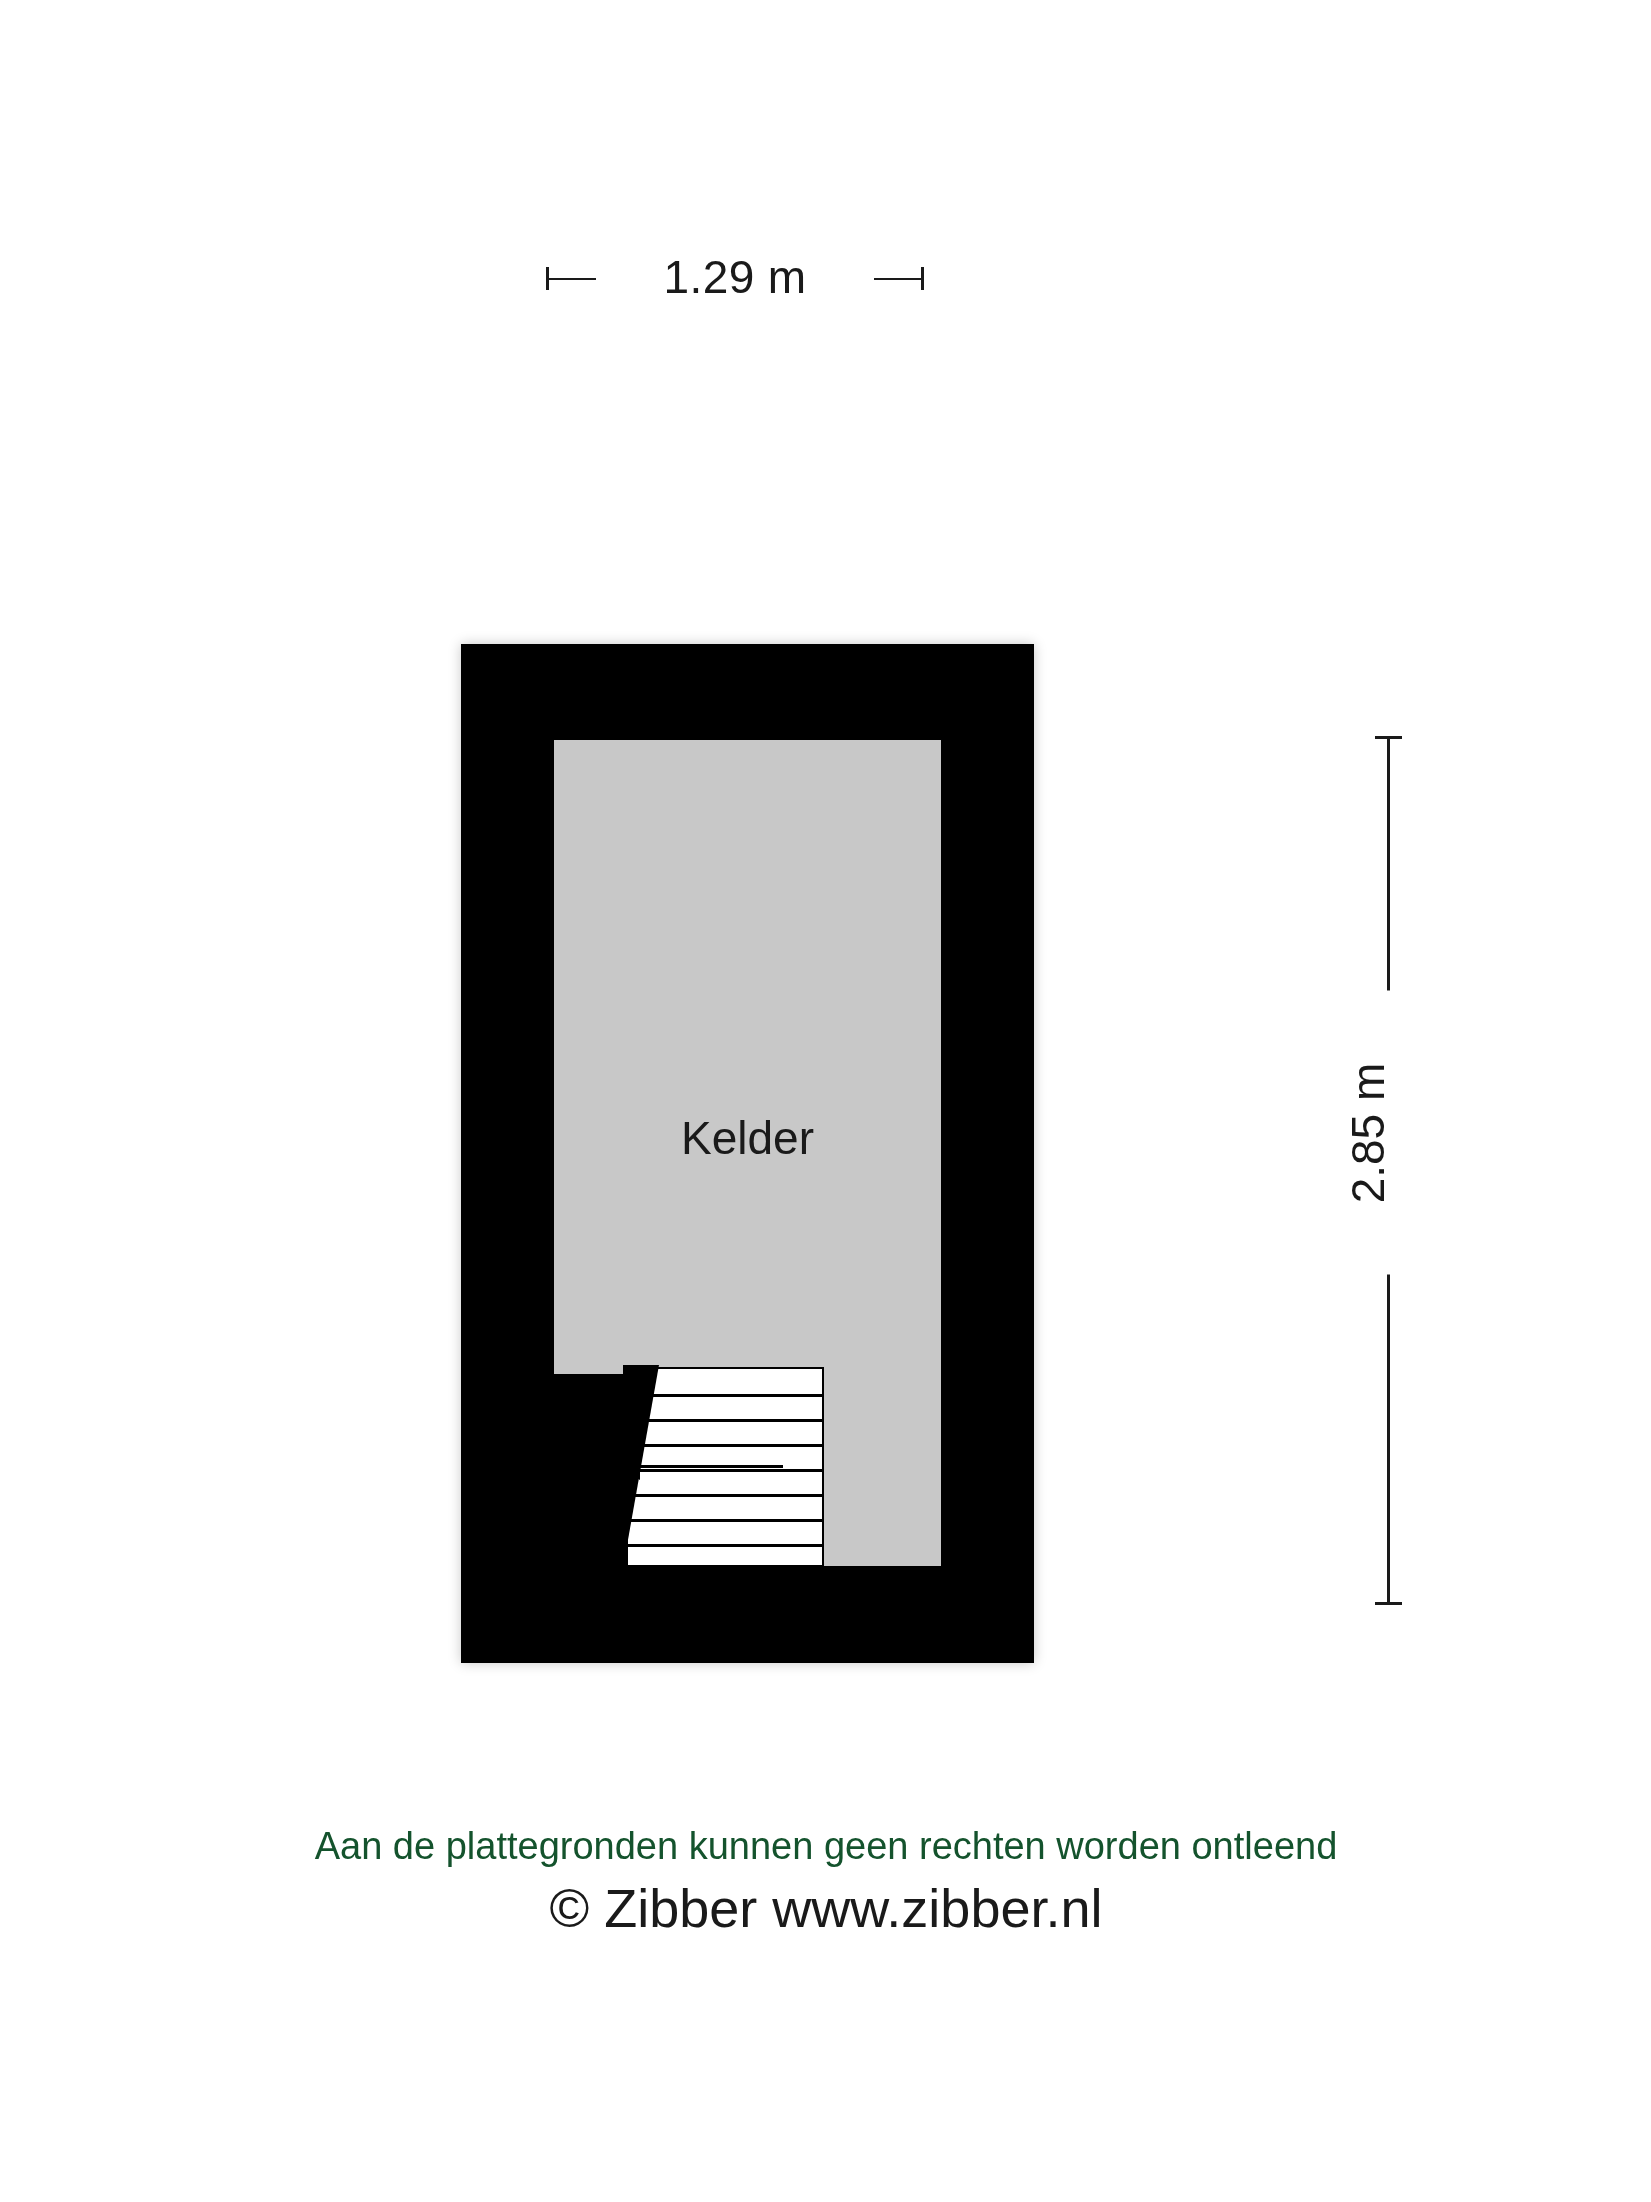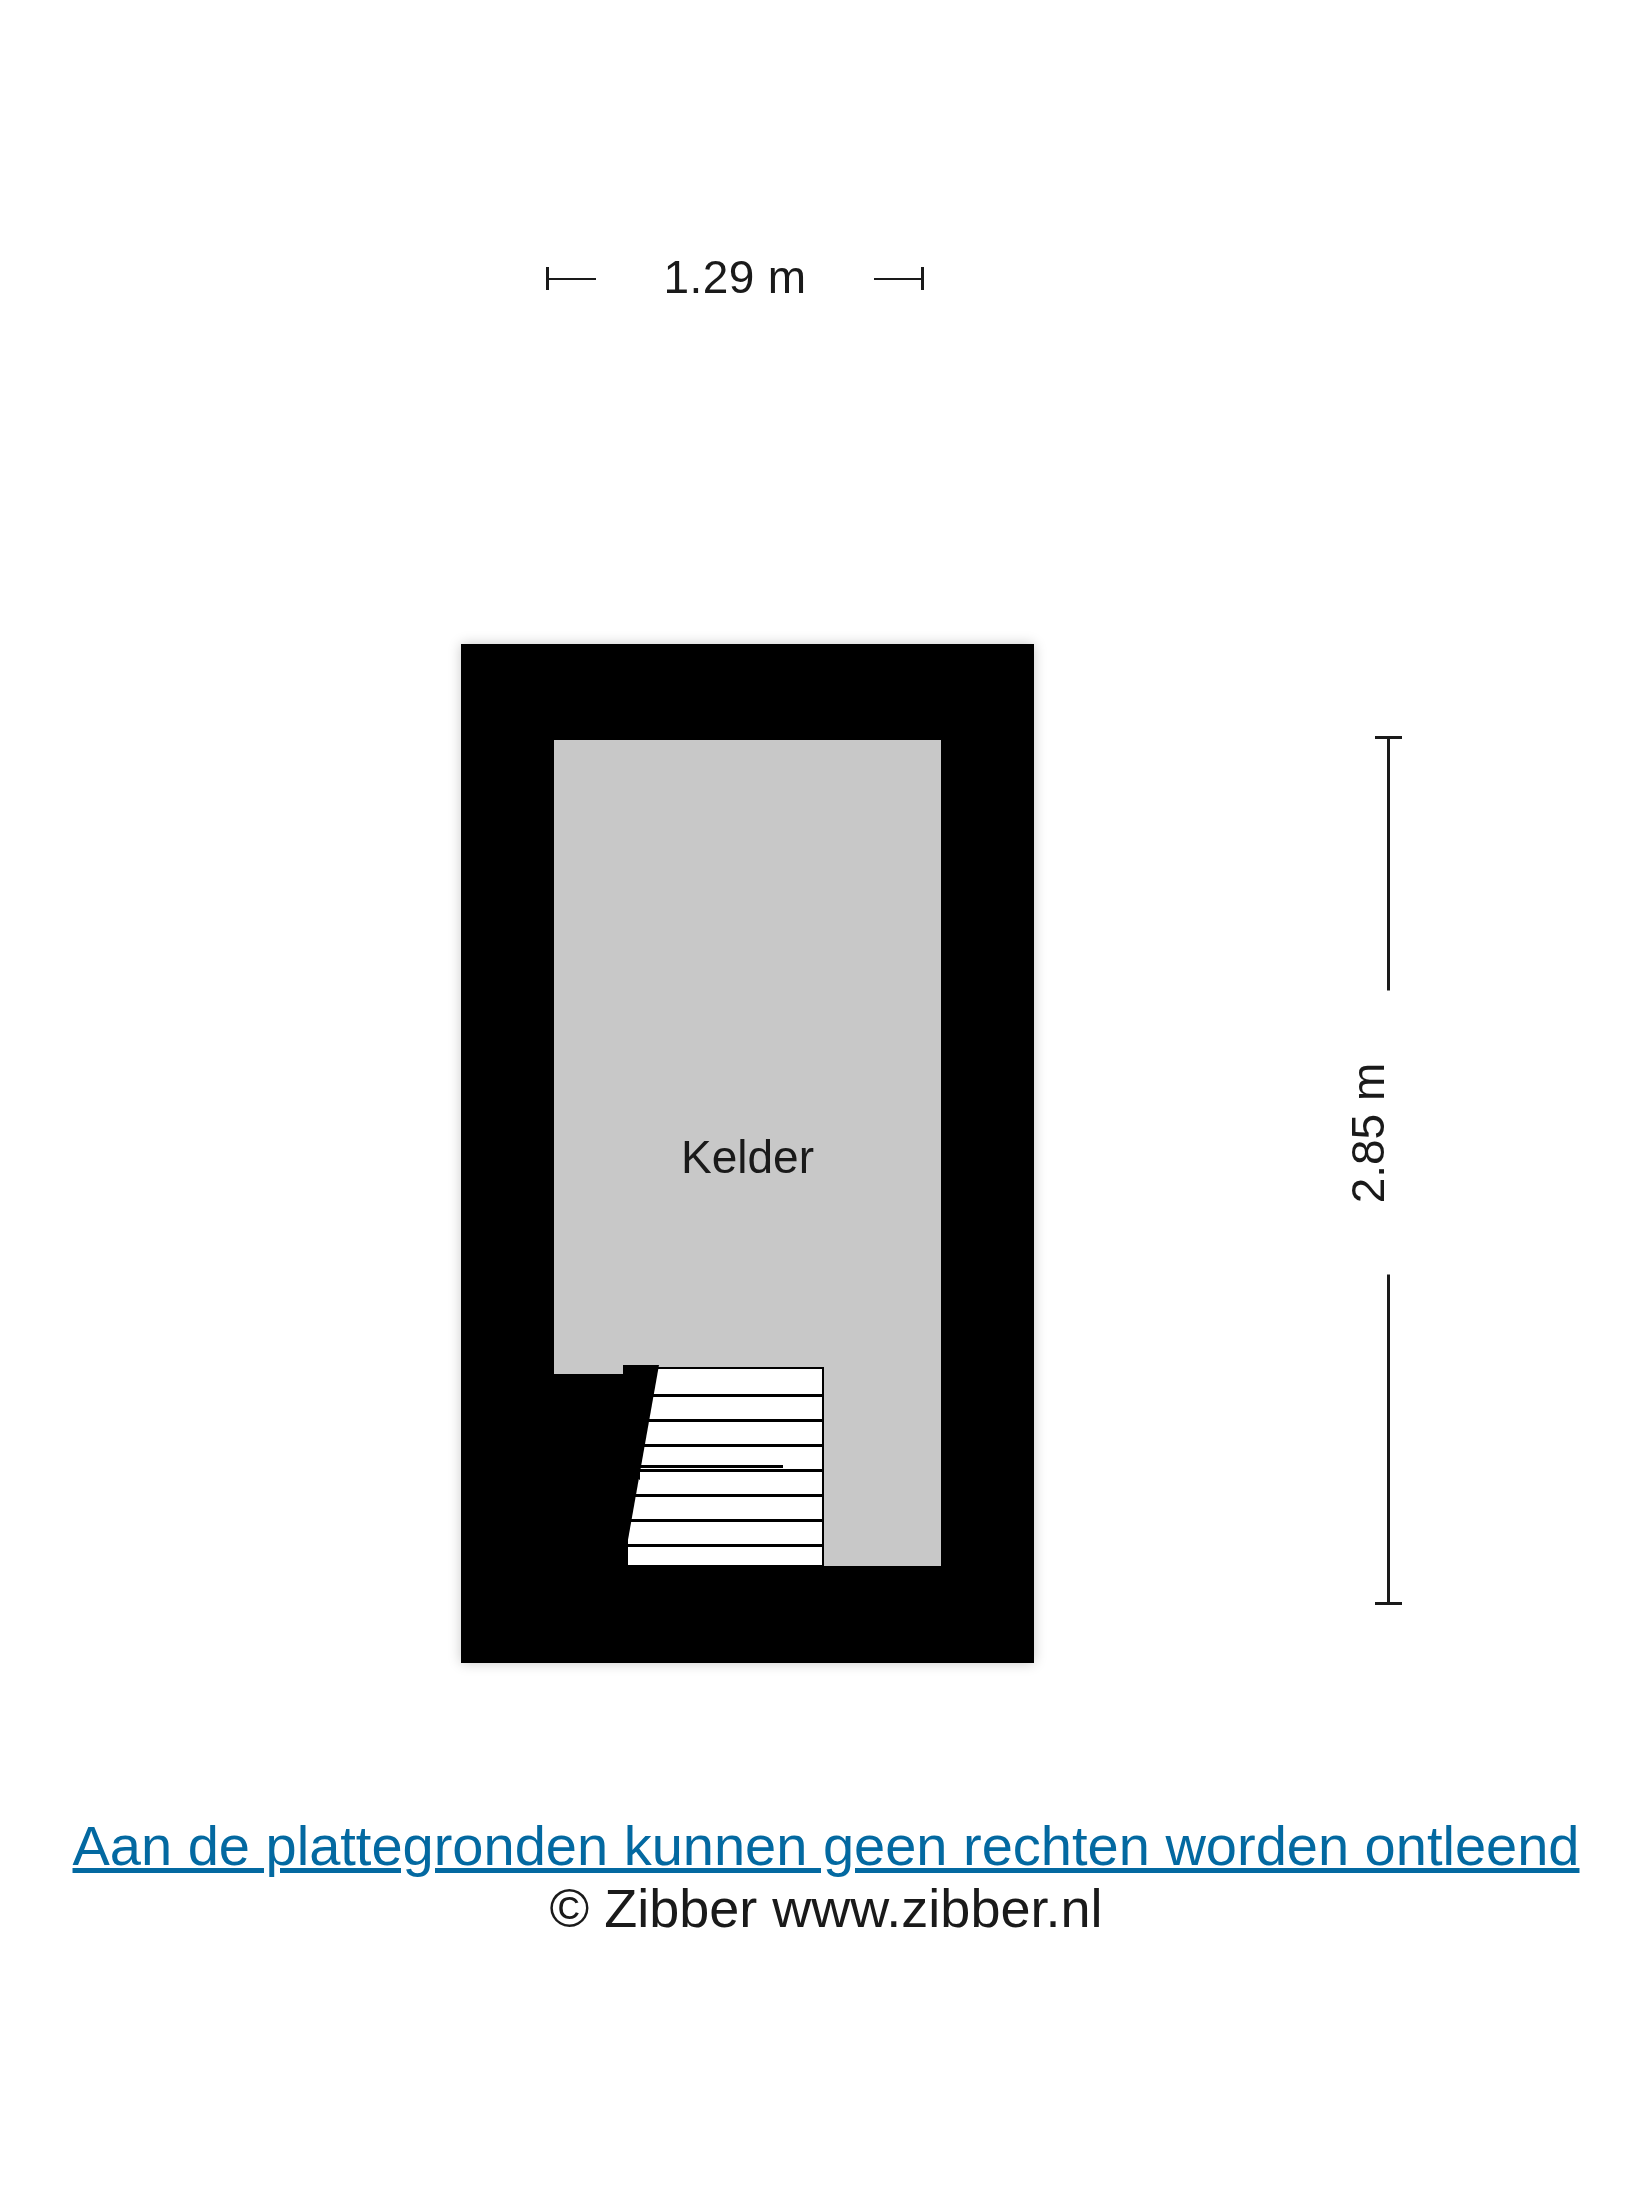--- a/index.html
+++ b/index.html
@@ -195,41 +195,40 @@
     top: 810px;
     width: 0;
     height: 0;
     border-top: 13px solid transparent;
     border-bottom: 13px solid transparent;
     border-right: 22.4px solid #000000;
   }
   .room-label {
     position: absolute;
     left: 93px;
-    top: 486px;
+    top: 467px;
     width: 387px;
     text-align: center;
     font-size: 46px;
     color: #1a1a1a;
   }
 
   
   .footer {
     position: absolute;
     left: 0;
     top: 1815px;
     width: 1652px;
     text-align: center;
   }
   .footer .line1 {
-    font-size: 56px;
+    font-size: 38px;
     line-height: 62px;
-    color: #0369a1;
+    color: #14532d;
     white-space: nowrap;
-    text-decoration: underline;
   }
   .footer .line2 {
     font-size: 54px;
     line-height: 62px;
     color: #1a1a1a;
     white-space: nowrap;
   }
 </style>
 </head>
 <body>

